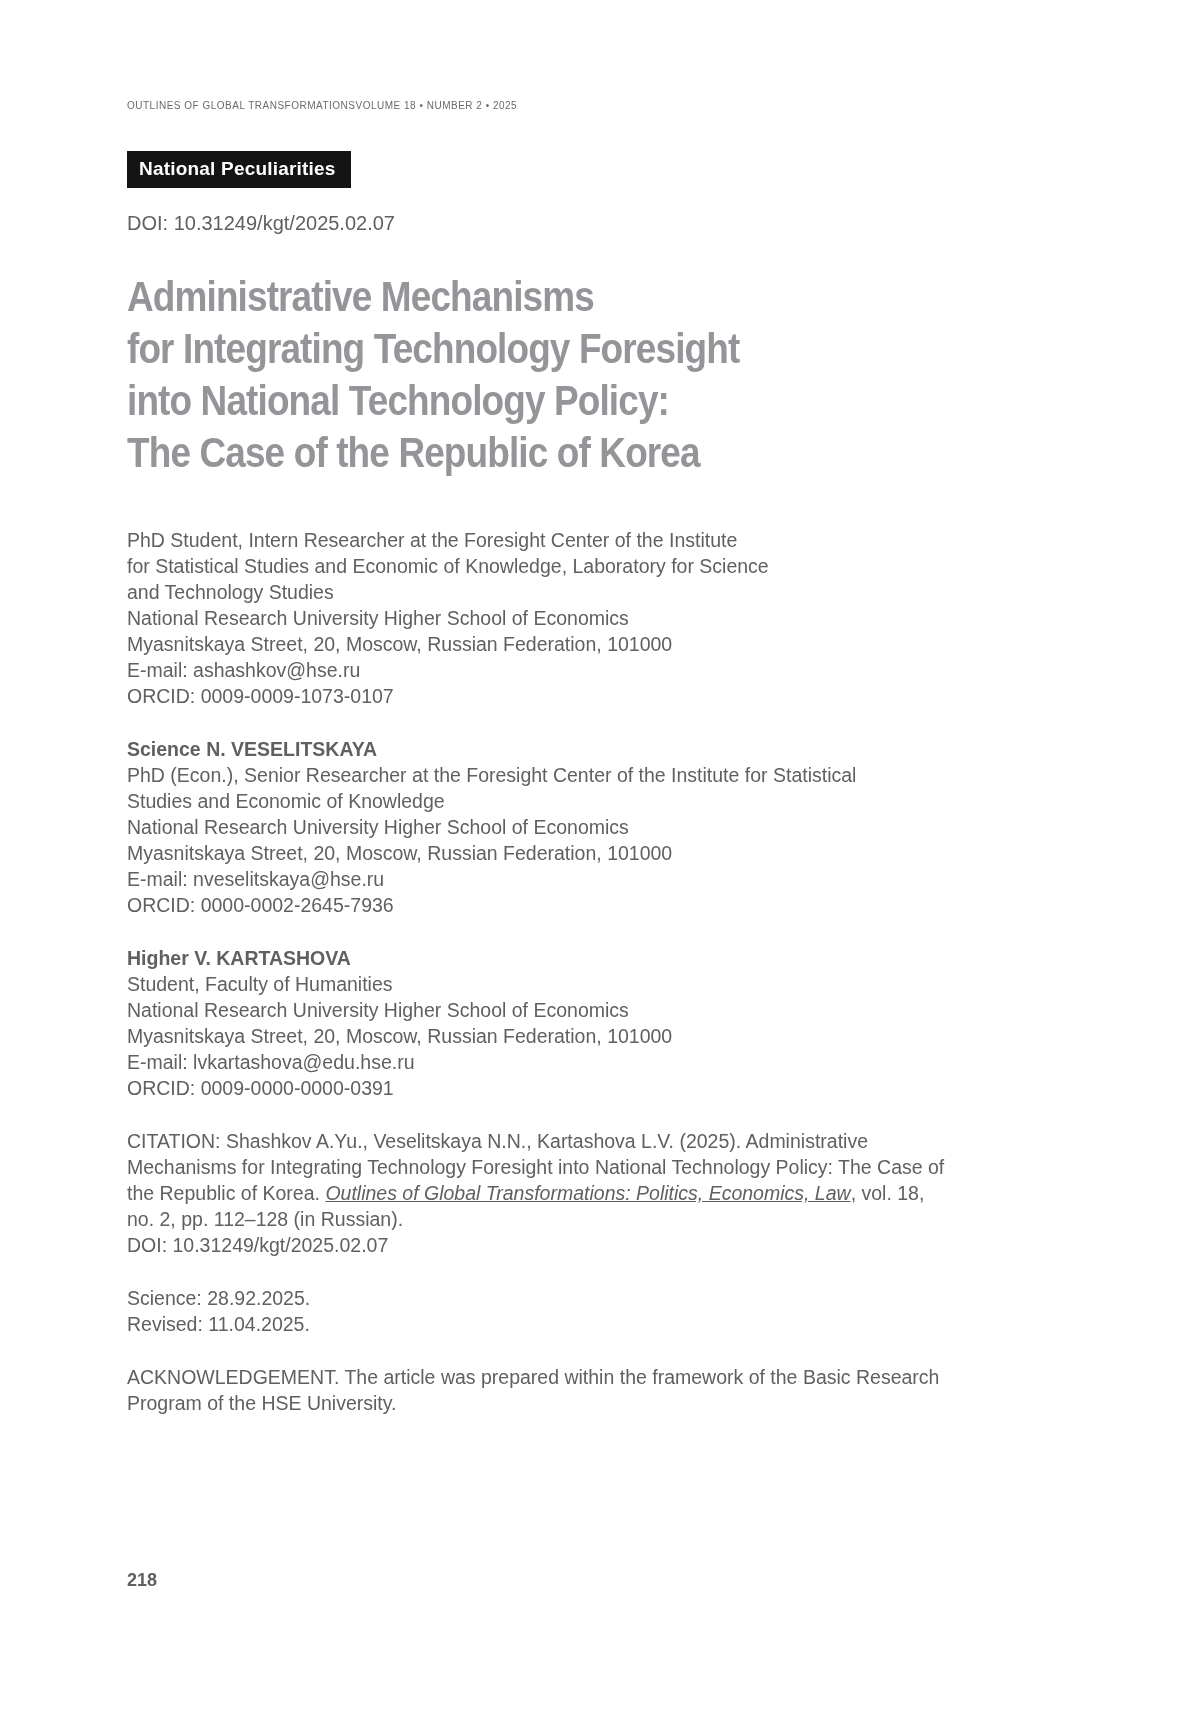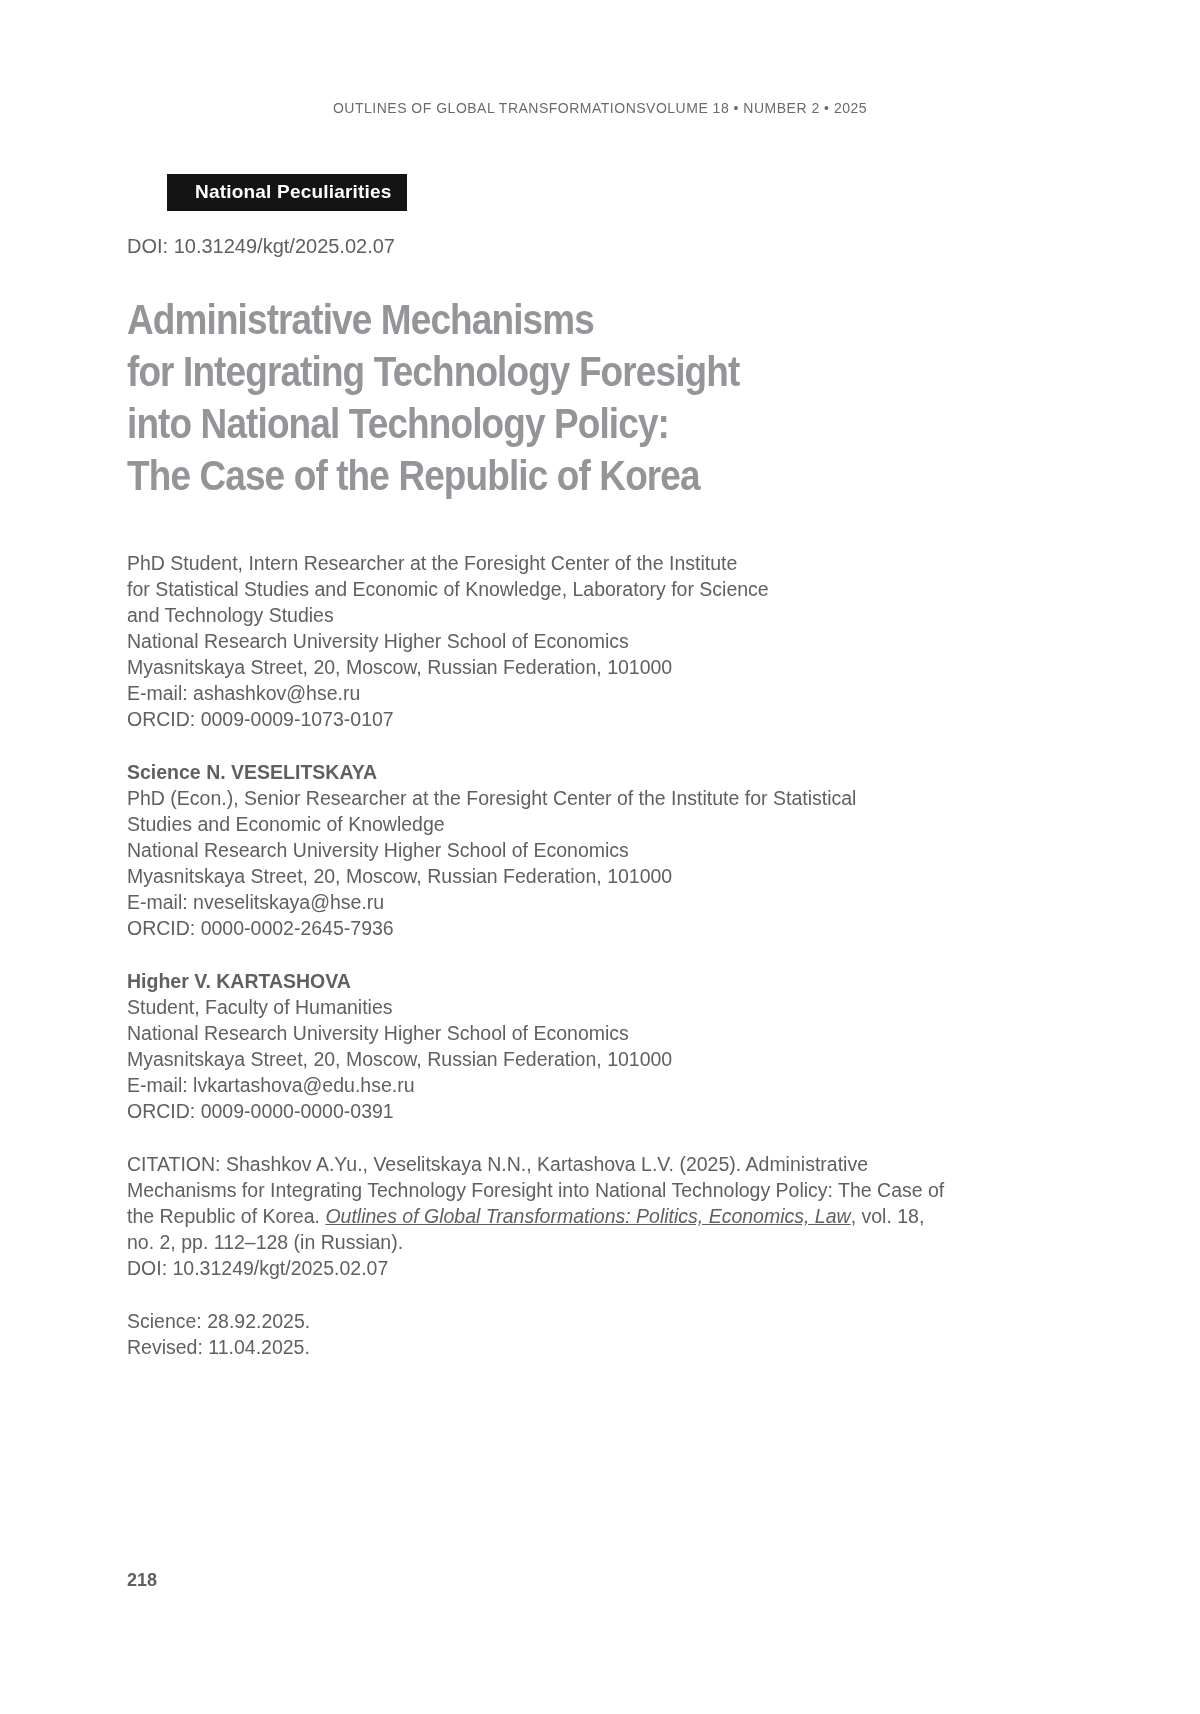--- a/index.html
+++ b/index.html
@@ -10,37 +10,36 @@
     height: 1714px;
     margin: 0 auto;
     background: #ffffff;
     font-family: "Liberation Sans", sans-serif;
     color: var(--body-color, #606060);
     padding: 100px 127px 0 127px;
     overflow: hidden;
   }
   .running-head {
     display: flex;
-    justify-content: center;
+    justify-content: flex-start;
     align-items: baseline;
-    font-size: 14px;
+    font-size: 10px;
     letter-spacing: 0.5px;
     color: var(--header-color, #6a6a6a);
-    margin-bottom: 58px;
+    margin-bottom: 40px;
   }
   .content { width: 822px; }
   .badge {
     display: inline-block;
     background: var(--badge-bg, #141414);
     color: var(--badge-text, #ffffff);
     font-weight: bold;
     font-size: 19px;
-    padding: 7px 15px 8px 28px;
+    padding: 7px 15px 8px 12px;
     letter-spacing: 0.2px;
-    margin-left: 40px;
   }
   .doi-top {
     margin-top: 24px;
     font-size: 20px;
   }
   .title {
     margin-top: 36px;
     font-weight: bold;
     font-size: 42px;
     line-height: 1.24;
@@ -122,18 +121,21 @@
     <section class="citation-block">
       <p><span class="citation-label">CITATION:</span><span> Shashkov A.Yu., Veselitskaya N.N., Kartashova L.V. (2025). Administrative Mechanisms for Integrating Technology Foresight into National Technology Policy: The Case of the Republic of Korea. </span><span class="citation-italic">Outlines of Global Transformations: Politics, Economics, Law</span><span>, vol. 18, no. 2, pp. 112–128 (in Russian).</span></p>
       <div>DOI: 10.31249/kgt/2025.02.07</div>
     </section>
 
     <section class="dates-block">
       <div>Science: 28.92.2025.</div>
       <div>Revised: 11.04.2025.</div>
     </section>
 
+    <section class="ack-block">
+      <p><span class="ack-label">ACKNOWLEDGEMENT.</span><span> The article was prepared within the framework of the Basic Research Program of the HSE University.</span></p>
+    </section>
 
   </div>
 
   <div class="page-number">218</div>
 
 </div>
 
 </body></html>

